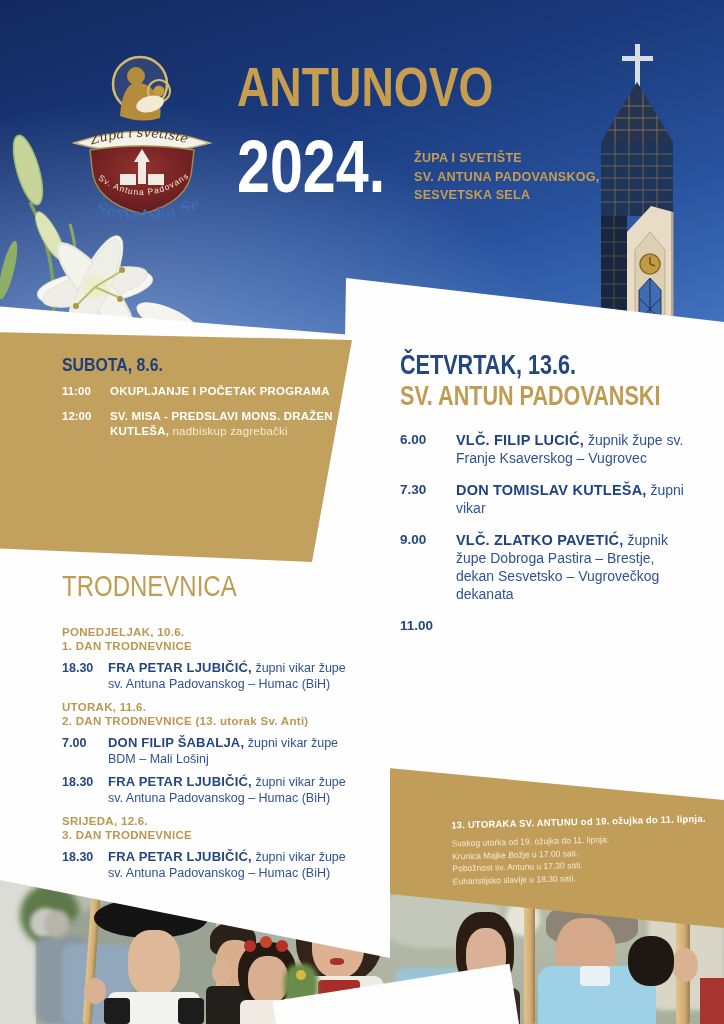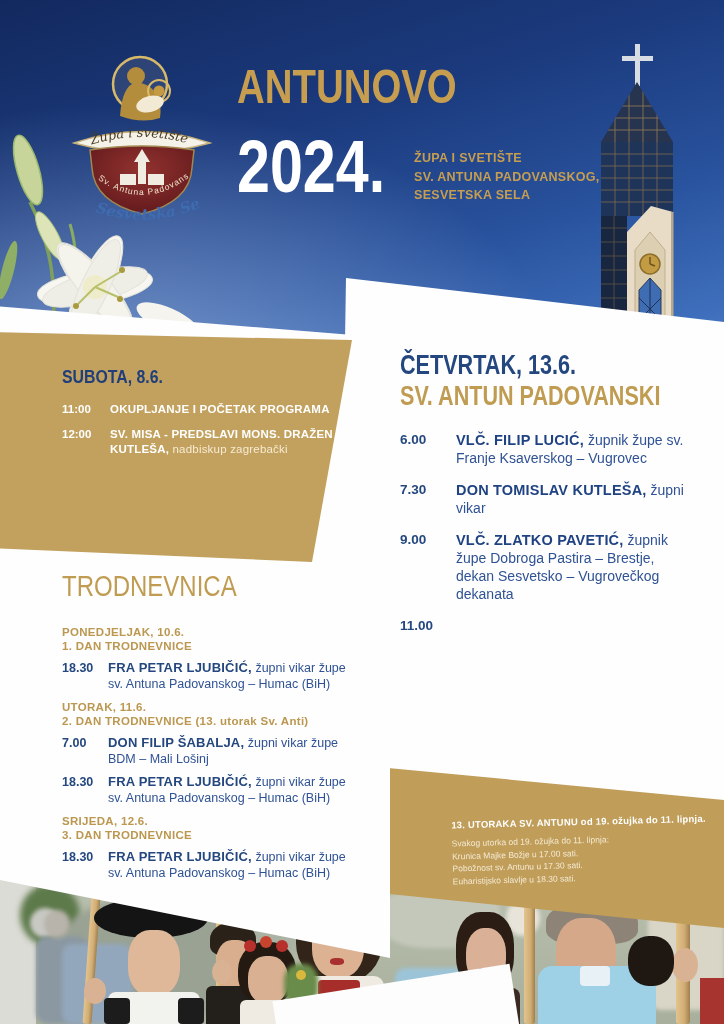--- a/index.html
+++ b/index.html
@@ -11,42 +11,42 @@
   
   #sky{left:0;top:0;width:724px;height:410px;
        background:
          radial-gradient(ellipse at 16% 96%, rgba(190,214,248,.55), rgba(190,214,248,0) 52%),
          linear-gradient(163deg,#12295e 0%,#1b3a7d 34%,#29539e 62%,#3f6fbc 84%,#5f90d2 100%);}
 
   
   .cond{display:inline-block;transform:scaleX(.8);transform-origin:0 0;white-space:nowrap;}
   .cond88{display:inline-block;transform:scaleX(.88);transform-origin:0 0;white-space:nowrap;}
 
-  #title{left:237px;top:48px;font-size:48px;font-weight:bold;color:#c79e50;line-height:78px;}
+  #title{left:237px;top:48px;font-size:56px;font-weight:bold;color:#c79e50;line-height:78px;}
   #year{left:237px;top:128px;font-size:74px;font-weight:bold;color:#ffffff;line-height:78px;}
   #subtitle{left:414px;top:149px;font-size:12.5px;font-weight:bold;color:#c79e50;
             line-height:18.5px;letter-spacing:.3px;}
 
   
   .sheet{background:#fefefe;}
   #sheet-main{left:-6px;top:298px;width:396px;height:660px;z-index:5;
       clip-path:polygon(0 8px,100% 40px,100% 100%,0 88%);
       filter:drop-shadow(0 0 5px rgba(40,40,60,.30));}
   #card{left:336px;top:266px;width:388px;height:546px;z-index:3;
       clip-path:polygon(10px 12px,100% 56px,100% 100%,2px 94%);
       filter:drop-shadow(0 0 5px rgba(40,40,60,.30));}
   #wedge{left:278px;top:982px;width:240px;height:90px;background:#fdfdfd;
       transform:rotate(-9deg);z-index:4;}
 
   
   #gold-sat{left:-10px;top:330px;width:366px;height:240px;background:#c2a15e;z-index:6;
       clip-path:polygon(0 2px,362px 10px,322px 232px,0 218px);}
-  #gold-sat .inner{position:absolute;left:72px;top:36px;width:272px;}
+  #gold-sat .inner{position:absolute;left:72px;top:24px;width:272px;}
   .g-day{font-size:18px;font-weight:bold;color:#1f3e7a;line-height:22px;}
-  .g-rows{margin-top:14px;}
+  .g-rows{margin-top:8px;}
   .g-row{display:flex;gap:10px;margin-bottom:10px;}
   .g-time{width:38px;flex:none;font-size:11.5px;font-weight:bold;color:#ffffff;line-height:15px;}
   .g-text{width:236px;font-size:11.5px;font-weight:bold;color:#ffffff;line-height:15px;letter-spacing:.2px;}
   .g-text .light{font-weight:normal;color:rgba(255,248,230,.85);}
 
   #gold-tue{left:348px;top:764px;width:376px;height:166px;background:#c09d58;z-index:4;
       clip-path:polygon(40px 4px,100% 36px,100% 164px,2px 126px);
       filter:drop-shadow(0 0 4px rgba(40,40,60,.25));}
   #gold-tue .inner{position:absolute;left:104px;top:52px;width:262px;transform:rotate(-1.5deg);}
   .tue-head{font-size:9.5px;font-weight:bold;color:#ffffff;letter-spacing:.2px;}

